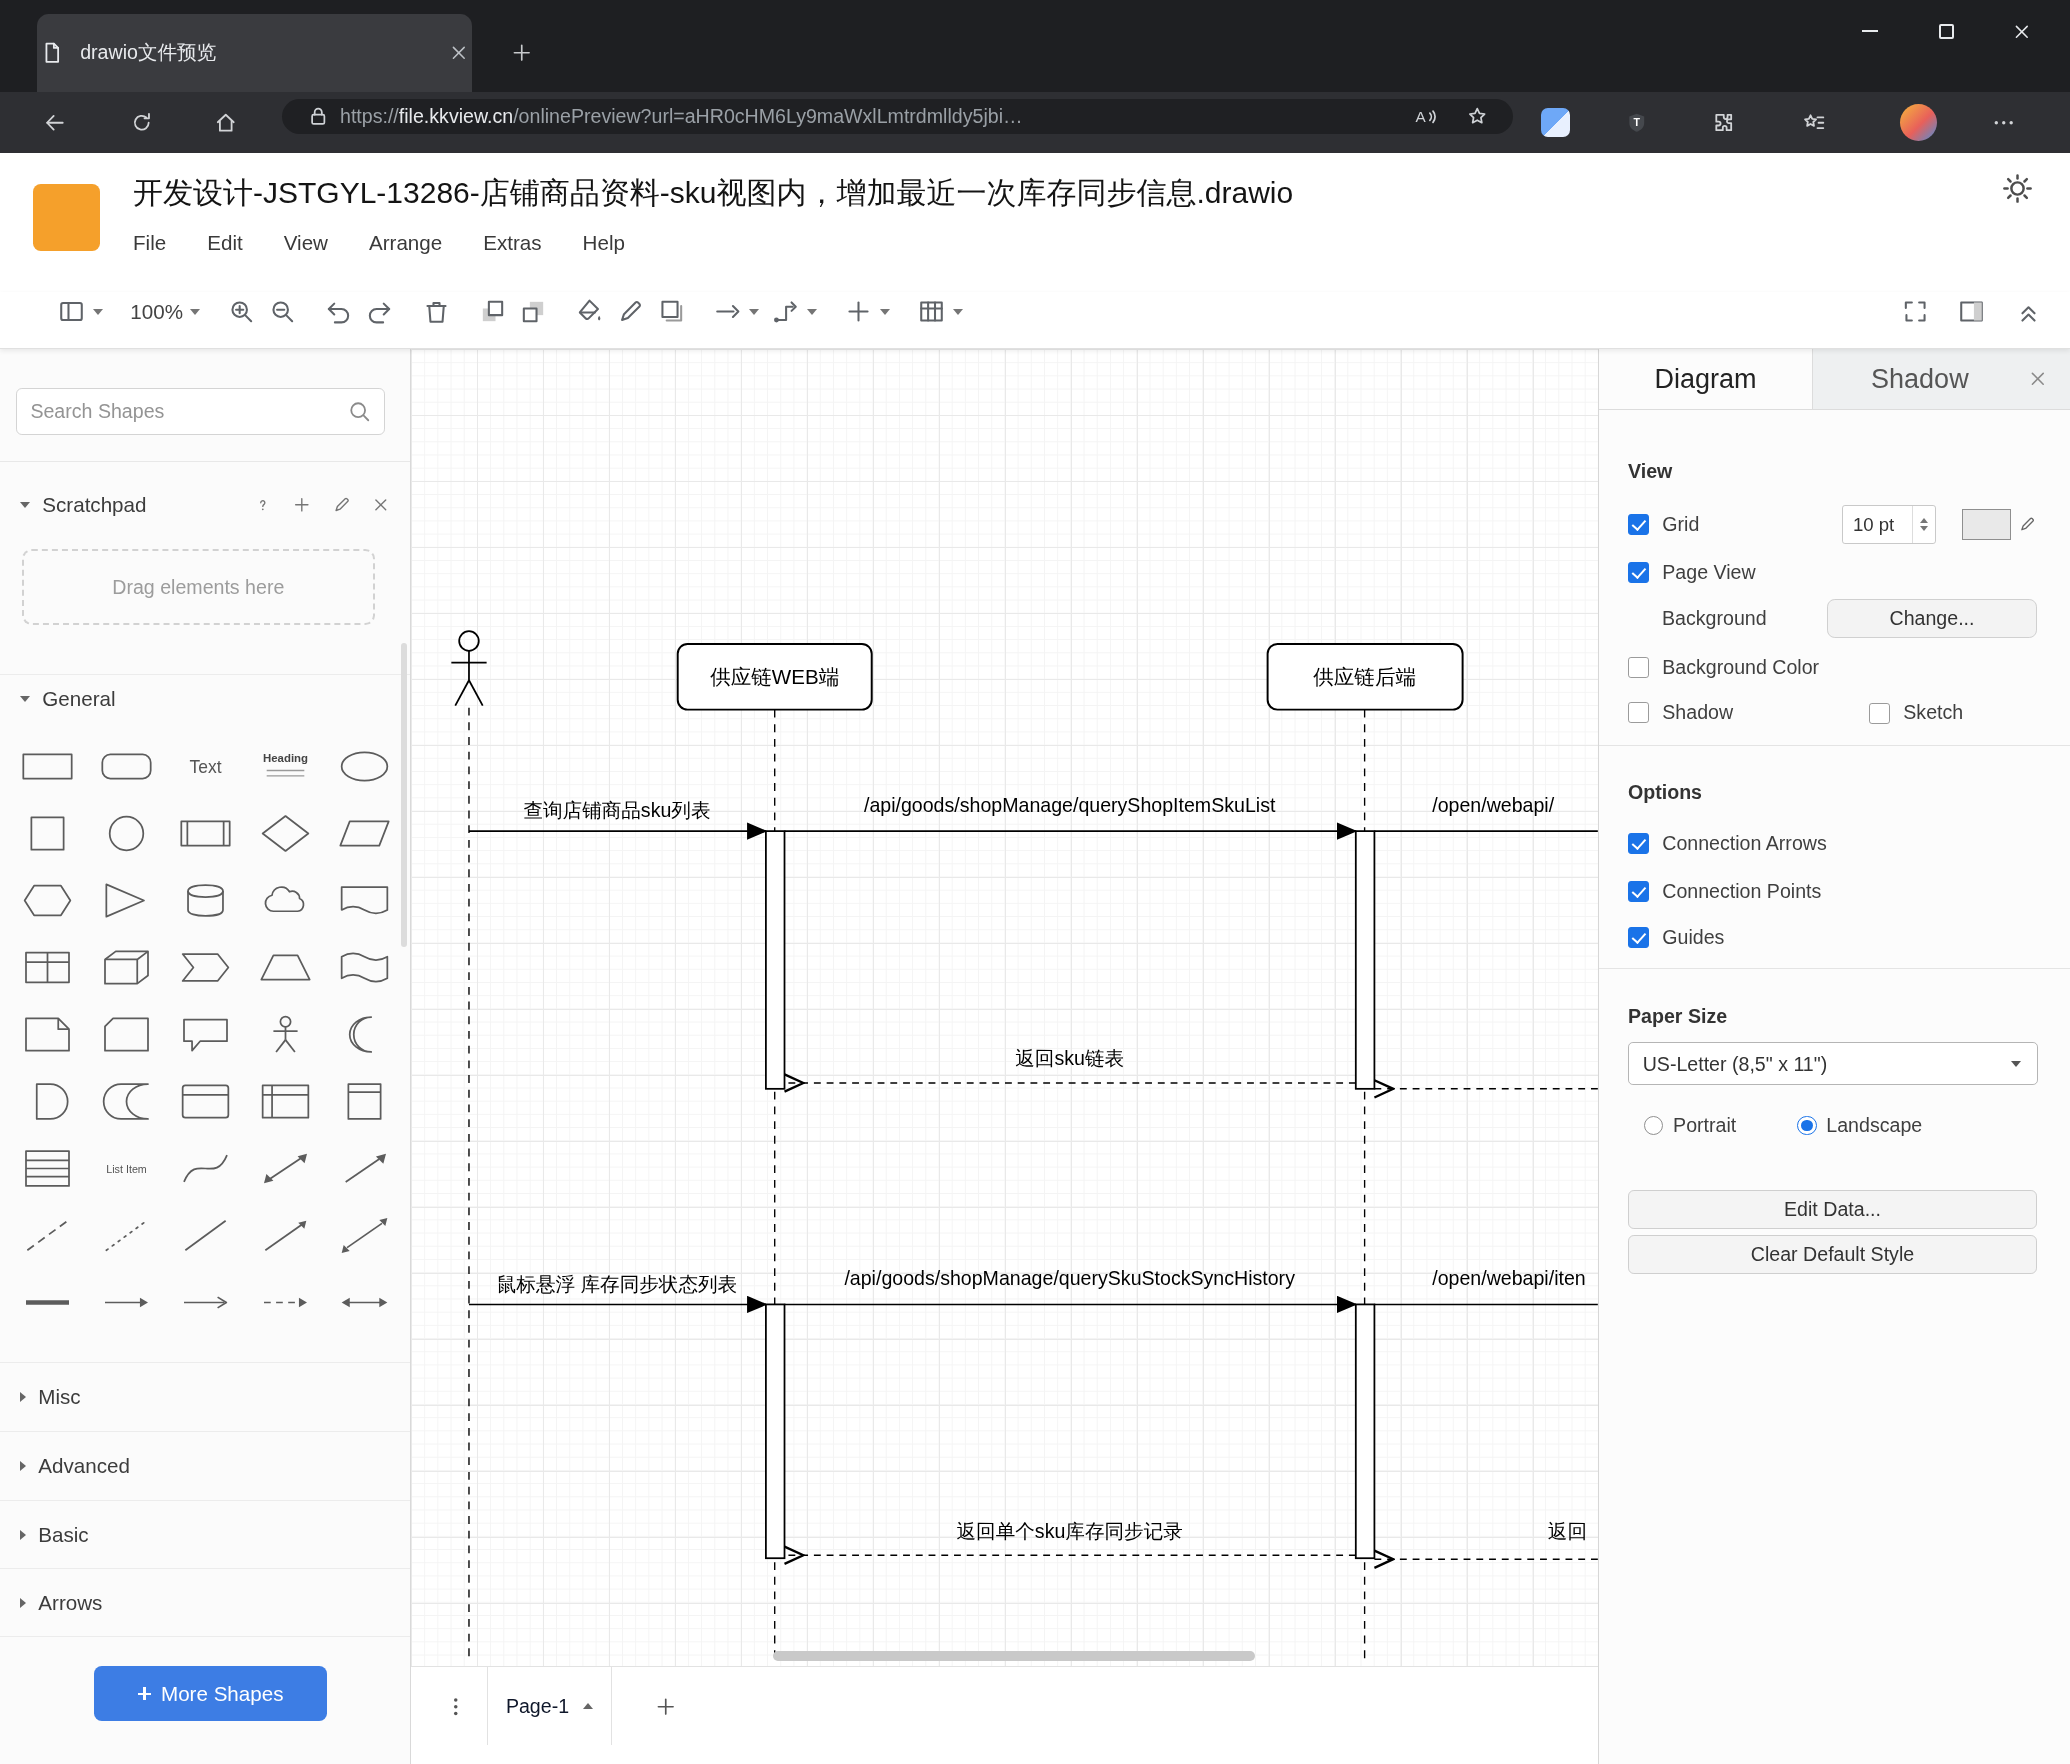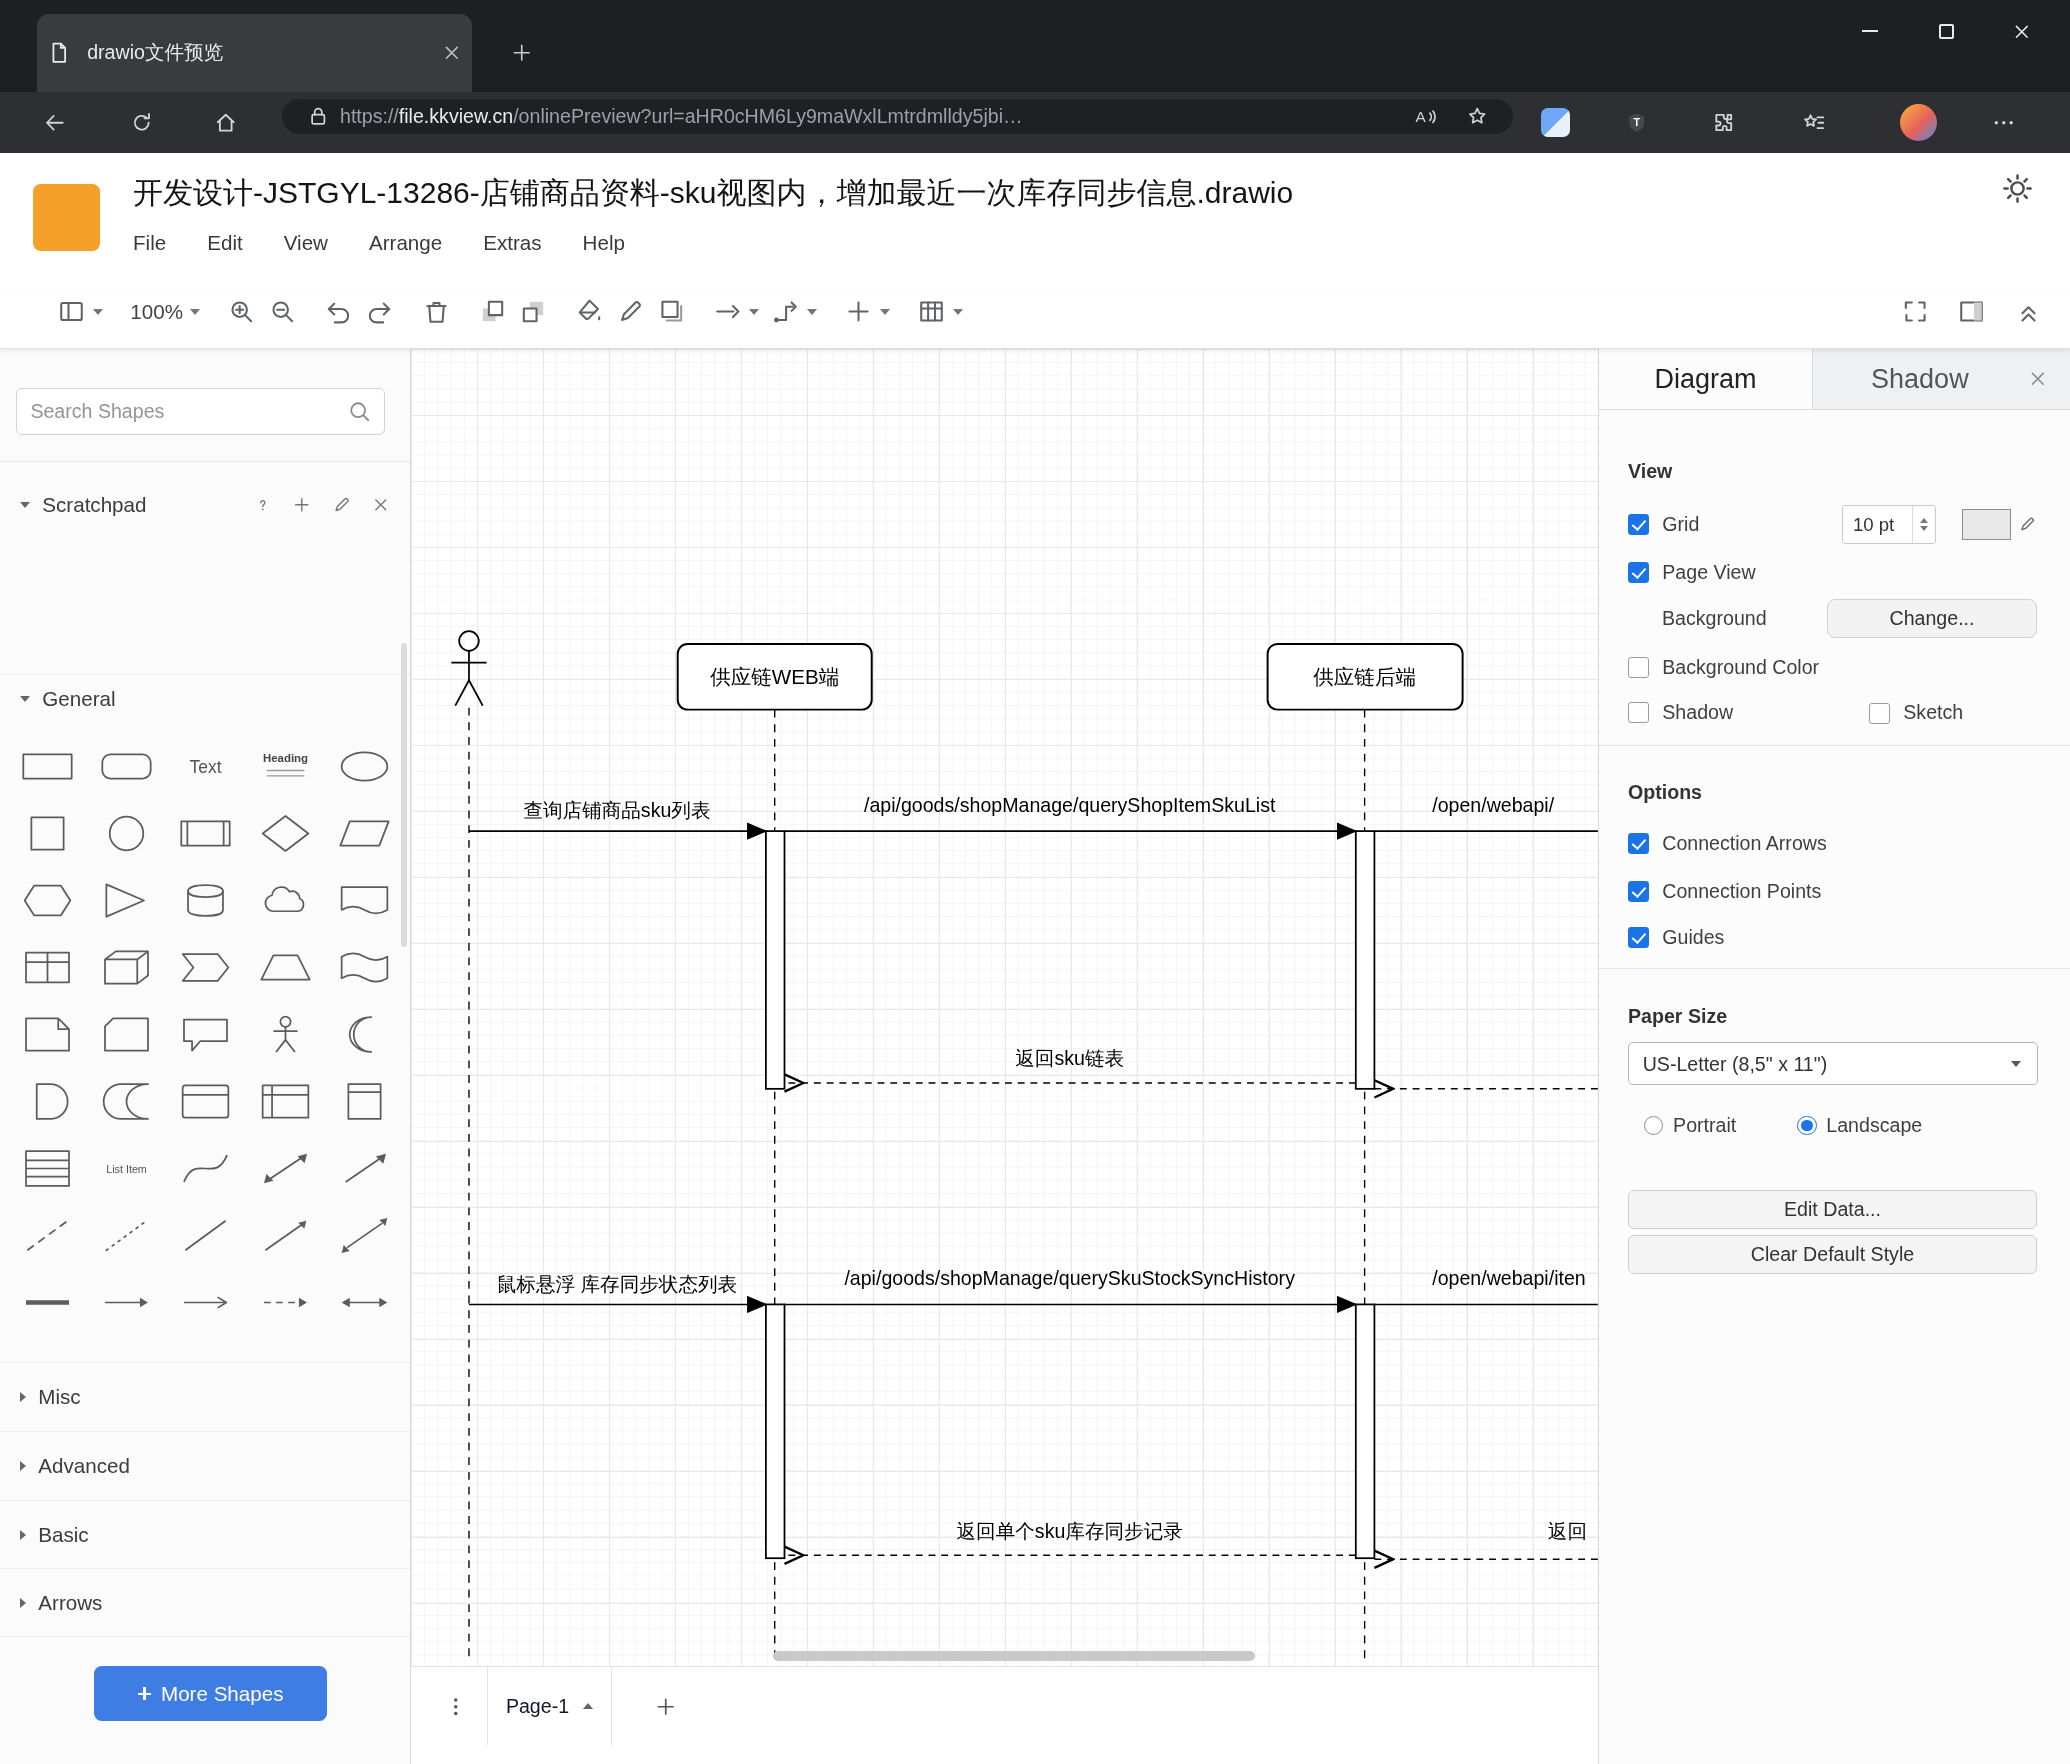--- a/index.html
+++ b/index.html
@@ -7,21 +7,21 @@
   body {
     position:relative; width:2070px; height:1764px; overflow:hidden;
     font-family:"Liberation Sans", sans-serif; background:#fff;
     --accent:#1a73e8; --logo-orange:#F5A02B; --btn-blue:#3D7DE4;
   }
   svg { display:block; font-family:inherit; }
 
   
   .tabstrip { position:absolute; left:0; top:0; width:2070px; height:92px; background:#1e1f22; }
   .tab { position:absolute; left:37px; top:13.7px; width:435px; height:78px; border-radius:11.8px 11.8px 0 0;
-         background:#3a3b3f; display:flex; align-items:center; gap:15.7px; padding:0 9px; color:#e8eaed; font-size:19.6px; }
+         background:#3a3b3f; display:flex; align-items:center; gap:15.7px; padding:0 2px; color:#e8eaed; font-size:19.6px; }
   .tab-title { flex:1; white-space:nowrap; overflow:hidden; }
   .favicon { width:25.5px; height:25.5px; color:#e8eaed; flex:none; }
   .favicon svg { width:25.5px; height:25.5px; }
   .xicon { width:21.6px; height:21.6px; color:#bdc1c6; }
   .xicon svg { width:21.6px; height:21.6px; }
   .newtab { position:absolute; left:500px; top:31px; width:43px; height:43px; display:flex; align-items:center; justify-content:center; color:#c8cacd; }
   .newtab svg { width:23.5px; height:23.5px; }
   .winbtns { position:absolute; right:9.8px; top:7.8px; display:flex; }
   .winbtn { width:76px; height:47px; display:flex; align-items:center; justify-content:center; color:#e8eaed; }
   .wb-min { width:15.7px; height:2px; background:#e8eaed; }
@@ -501,20 +501,21 @@
           </svg>
         </span>
       <span class="spicon">
           <svg viewBox="0 0 24 24" fill="none" stroke="currentColor" stroke-width="1.7" stroke-linecap="round" stroke-linejoin="round" width="100%" height="100%">
             <line x1="6" y1="6" x2="18" y2="18"></line>
             <line x1="18" y1="6" x2="6" y2="18"></line>
           </svg>
         </span>
     </span>
   </div>
+  <div class="dragbox">Drag elements here</div>
 
   <div class="sec-head" style="top:325px;height:49px;border-top:1px solid #ececec">
     <span class="chev-d"></span>
     <span>General</span>
   </div>
 
   <div class="shape-grid" id="shape-grid">
       <div class="shape-cell">
         <svg viewBox="0 0 40 32" fill="none" stroke="#5c5c5c" stroke-width="1.3" stroke-linejoin="round">
           <rect x="2" y="7" width="36" height="18"></rect>

